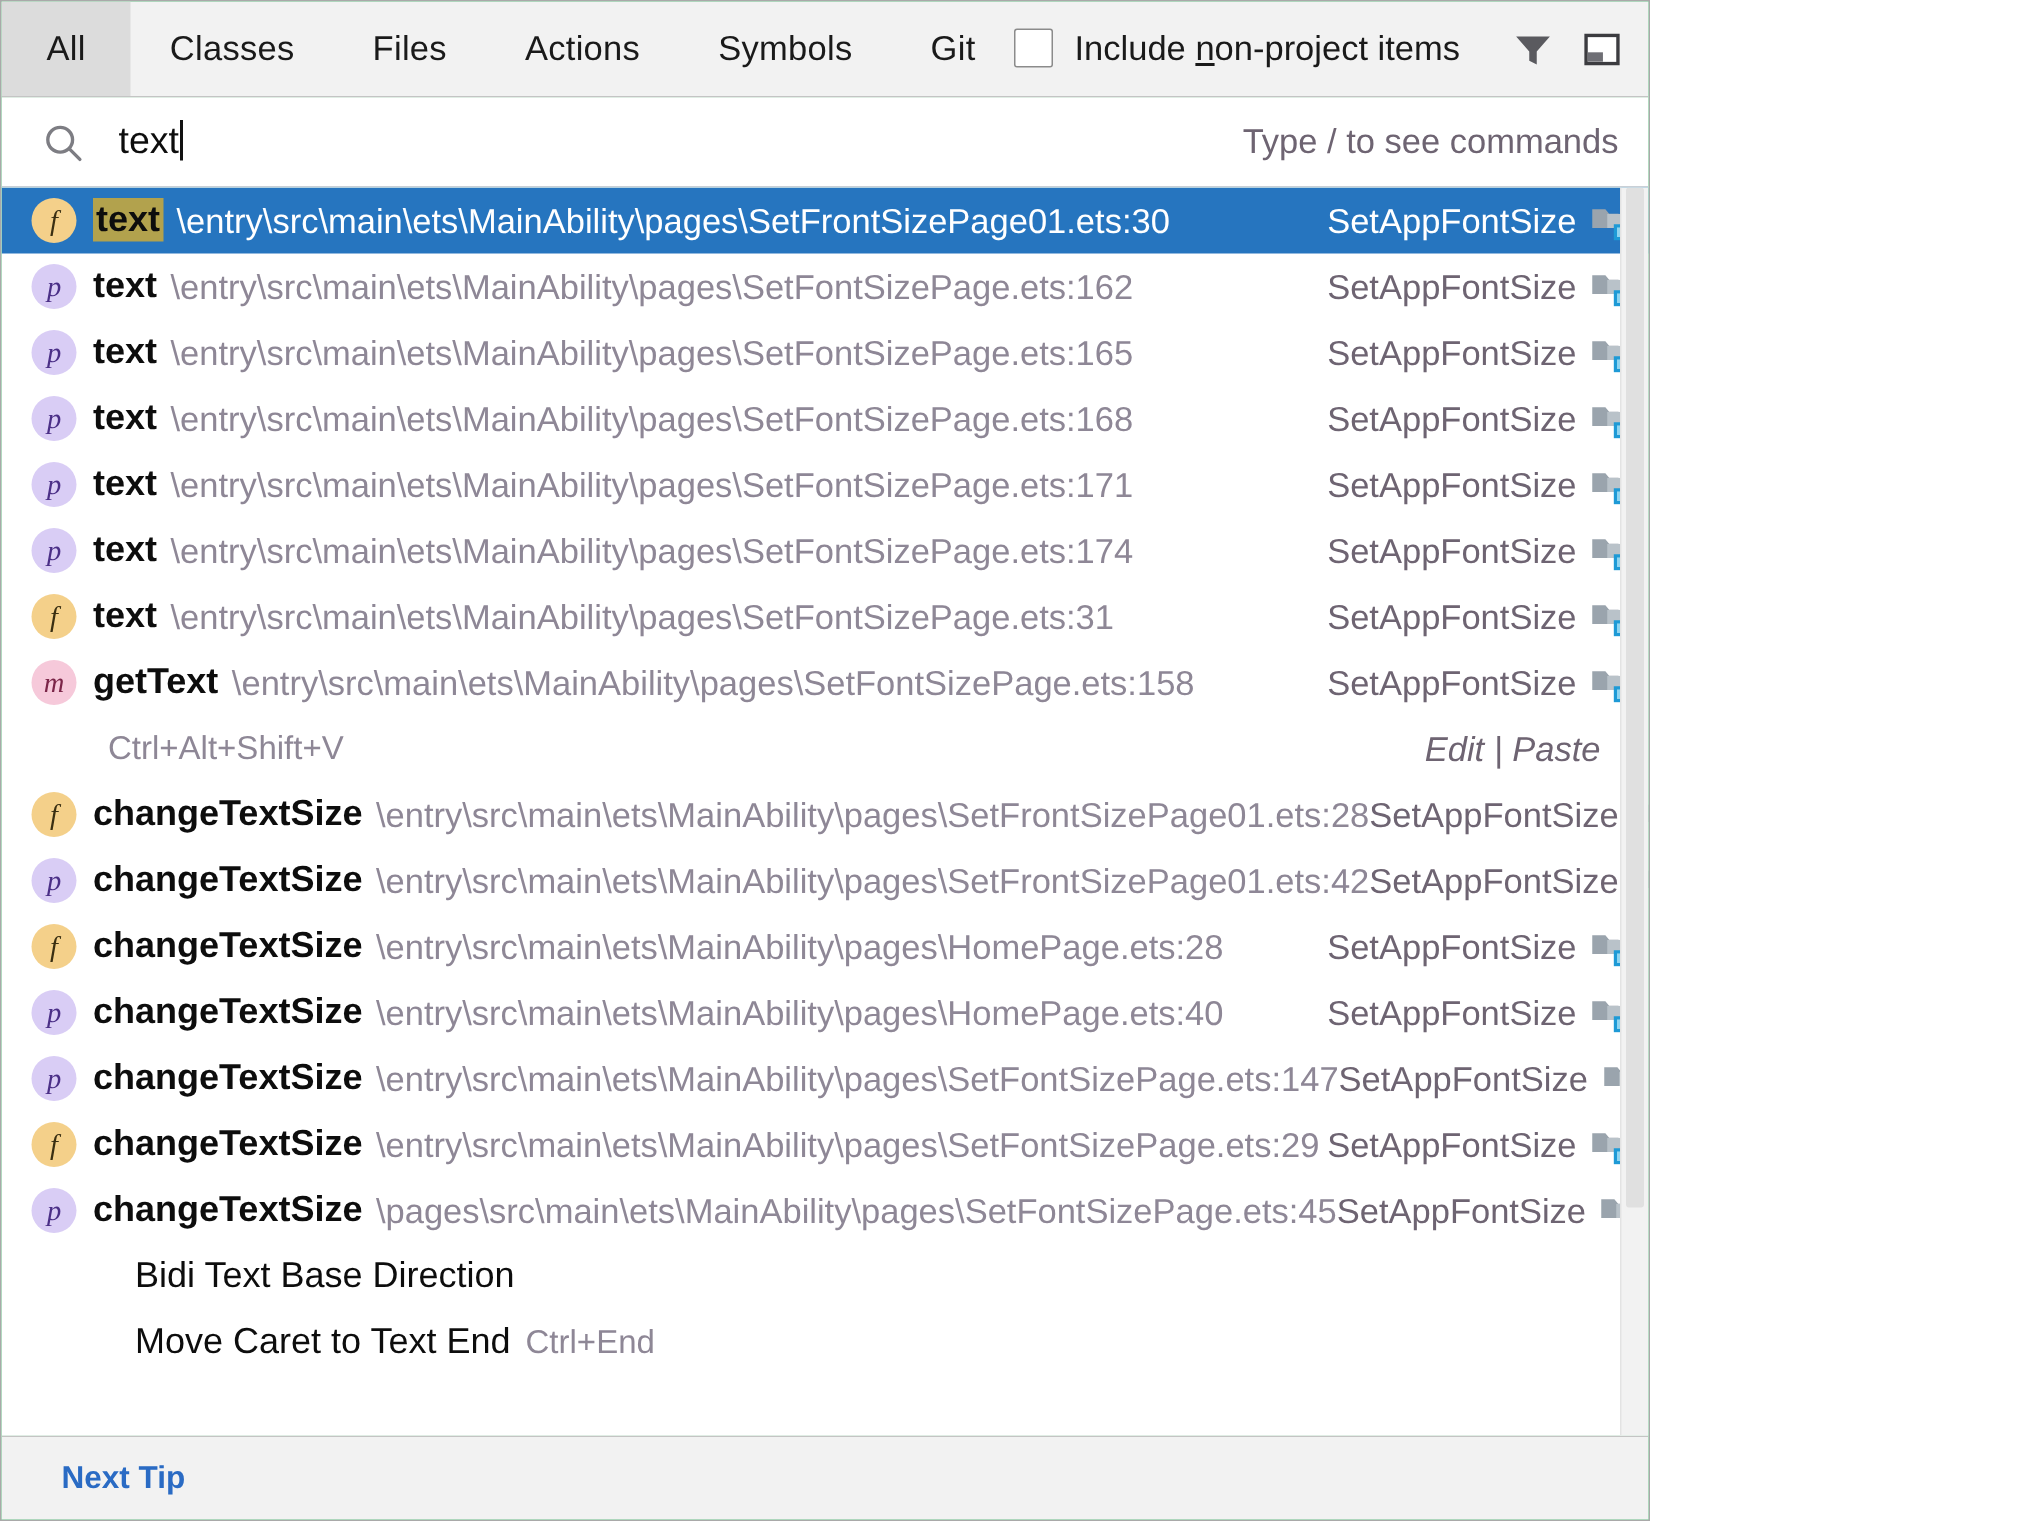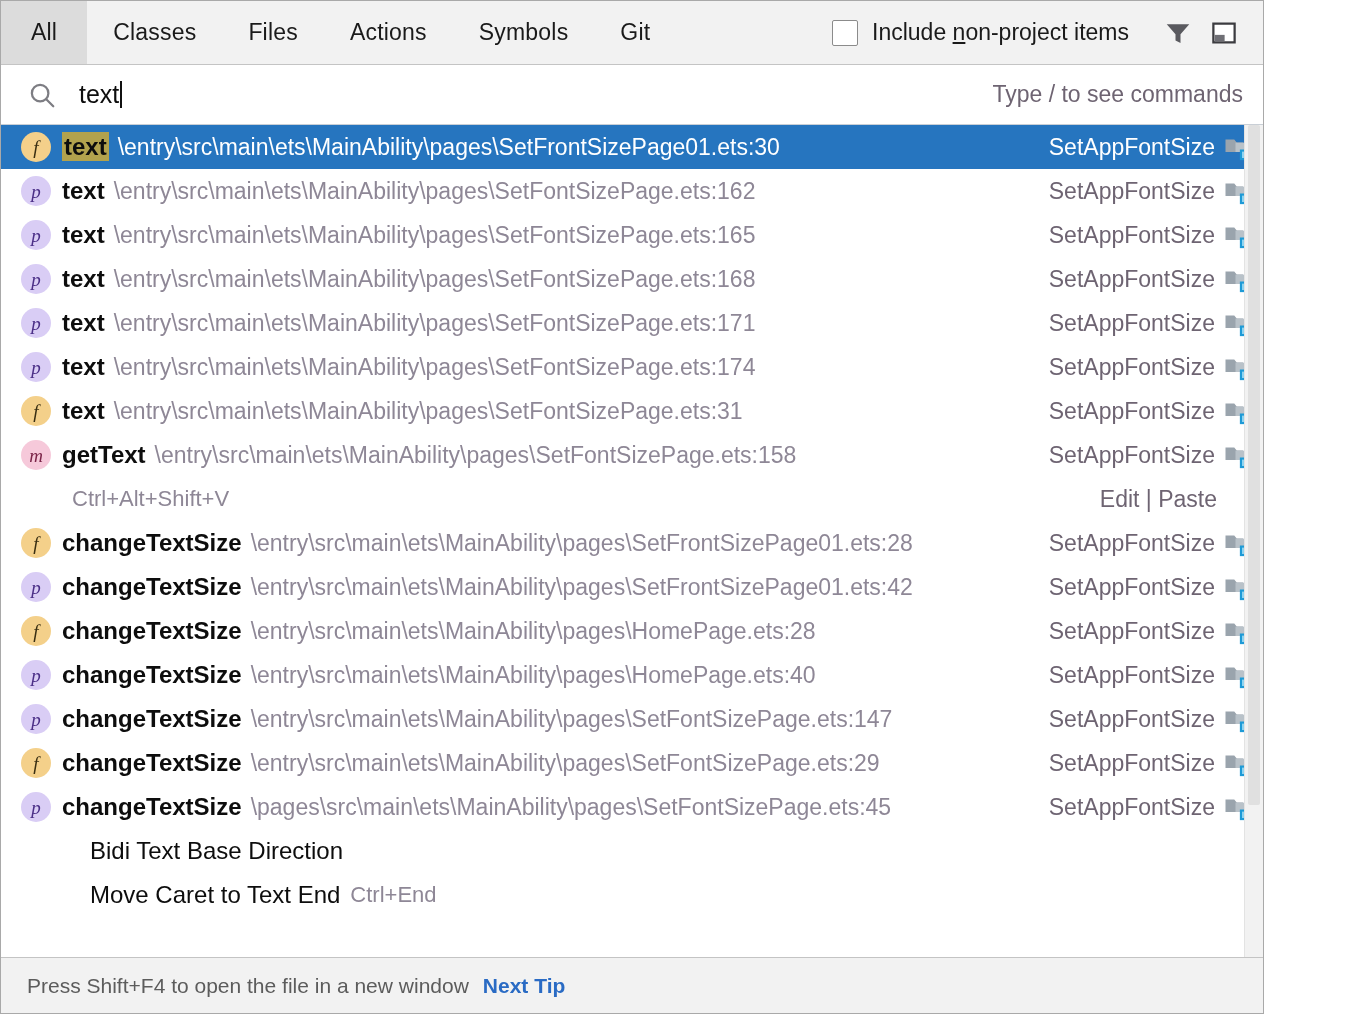--- a/index.html
+++ b/index.html
@@ -5,21 +5,21 @@
   html, body {
     margin: 0;
     padding: 0;
     background: #ffffff;
   }
   body {
     font-family: "Liberation Sans", sans-serif;
   }
   #app {
     position: relative;
-    width: 1264px;
+    width: 1100px;
     height: 1014px;
     background: #86efac;
     border: 1px solid #a9a9a9;
     box-sizing: border-box;
     overflow: hidden;
     display: flex;
     flex-direction: column;
   }
 
   
@@ -49,21 +49,21 @@
   }
   .tabbar-right {
     margin-left: auto;
     display: flex;
     align-items: center;
     padding-right: 16px;
     gap: 0px;
   }
   .chk-wrap {
     display: flex;
-    align-items: center;
+    align-items: flex-start;
     gap: 14px;
     margin-right: 26px;
   }
   .chkbox {
     width: 26px;
     height: 26px;
     border: 1px solid #8b8b8b;
     background: #ffffff;
     border-radius: 2px;
     box-sizing: border-box;
@@ -201,21 +201,22 @@
   }
   .module-name {
     font-size: 23px;
     color: #6e6472;
     margin-right: 8px;
   }
   .row.selected .module-name { color: #ffffff; }
   .right-text {
     font-size: 23px;
     color: #6e6472;
-    margin-right: 36px;
+    margin-right: 22px;
+    font-style: italic;
   }
   .mod-ico { width: 30px; height: 30px; flex: 0 0 auto; }
 
   
   .scrollbar {
     position: absolute;
     top: 0;
     right: 0;
     width: 19px;
     bottom: 0;
@@ -537,17 +538,16 @@
           <span class="action-label">Move Caret to Text End</span>
           <span class="shortcut">Ctrl+End</span>
         </div>
       </div>
     <div class="scrollbar">
       <div class="scroll-thumb"></div>
     </div>
   </div>
 
   <div class="statusbar">
-    <span class="status-text">Press Shift+F4 to open the file in a new window</span>
     <span class="status-link">Next Tip</span>
   </div>
 
 </div>
 
 </body></html>

